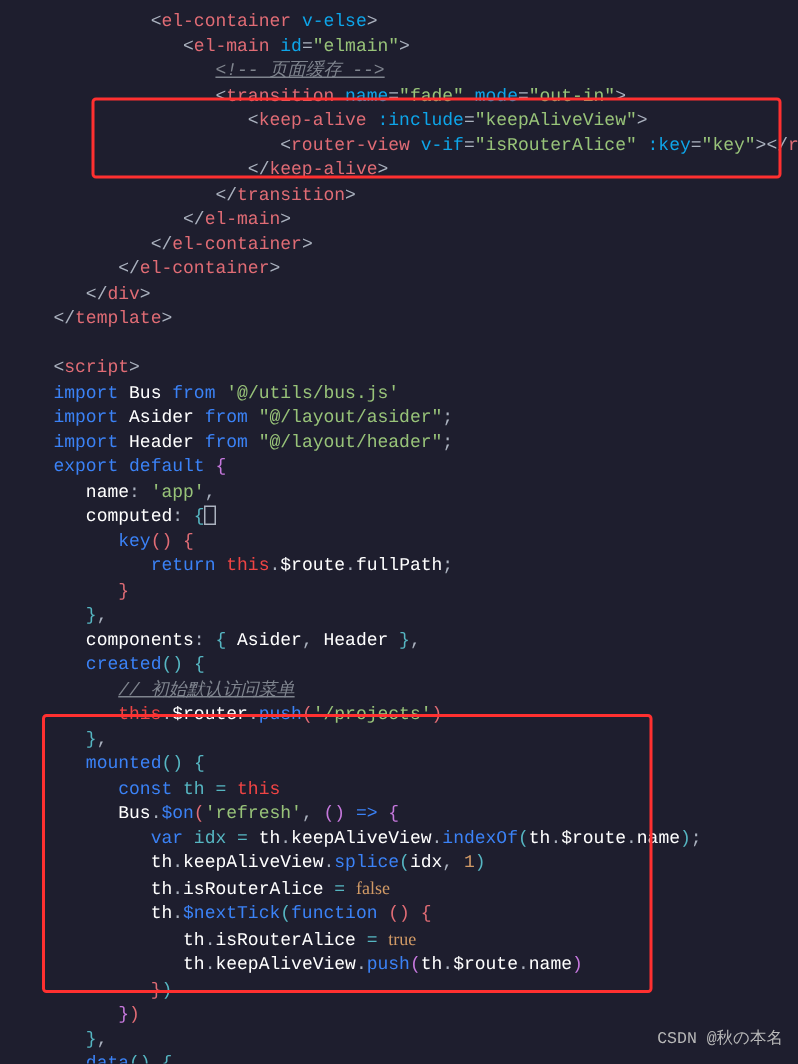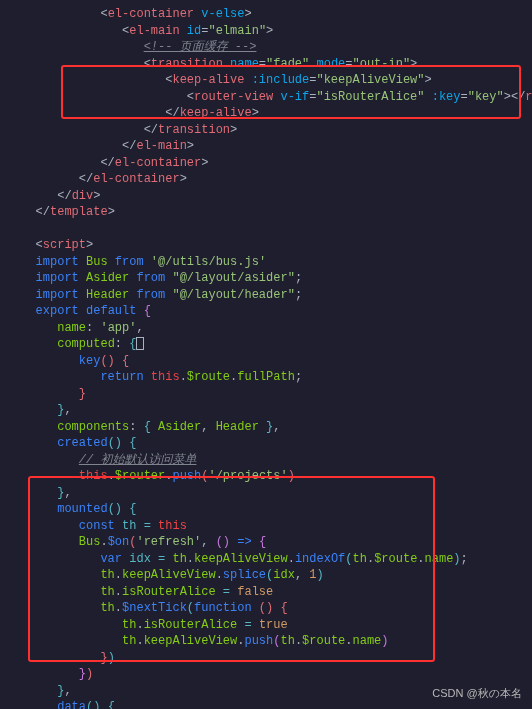--- a/index.html
+++ b/index.html
@@ -17,24 +17,24 @@
     .code-container {
       padding: 6px 0 0 14px;
       white-space: pre;
     }
     .line { display: block; min-height: 16.5px; }
     .tag { color: #e06c75; }
     .attr { color: #0ea5e9; }
     .str { color: #98c379; }
     .kw { color: #3b82f6; }
     .this { color: #ef4444; }
-    .prop { color: #84cc16; text-align: right; }
+    .prop { color: #ffffff; text-align: right; }
     .fn { color: #3b82f6; }
     .num { color: #d19a66; }
-    .bool { color: #d19a66; }
+    .bool { color: #d19a66; font-family: Liberation Serif, serif; }
     .var { color: #56b6c2; }
     .comment-cn { color: #7f848e; font-style: italic; text-decoration: underline; }
     .punct { color: #abb2bf; }
     .sym { color: #56b6c2; }
     .brkt { color: #abb2bf; }
     .brkt-y { color: #c678dd; }
     .brkt-b { color: #56b6c2; }
     .brkt-p { color: #e06c75; }
     .cursor-box { 
       display: inline-block; 
@@ -62,21 +62,21 @@
       width: 407px;
       height: 186px;
       pointer-events: none;
     }
     .watermark {
       position: absolute;
       bottom: 8px;
       right: 10px;
       color: #b8b8b8;
       font-size: 11px;
-      font-family: Liberation Sans, sans-serif;
+      font-family: Liberation Mono, monospace;
     }
   </style>
 </head>
 <body>
 
 <div class="code-container" id="code-root"><span class="line">            <span class="brkt">&lt;</span><span class="tag">el-container</span><span> </span><span class="attr">v-else</span><span class="brkt">&gt;</span></span><span class="line">               <span class="brkt">&lt;</span><span class="tag">el-main</span><span> </span><span class="attr">id</span><span class="punct">=</span><span class="str">"elmain"</span><span class="brkt">&gt;</span></span><span class="line">                  <span class="comment-cn">&lt;!-- 页面缓存 --&gt;</span></span><span class="line">                  <span class="brkt">&lt;</span><span class="tag">transition</span><span> </span><span class="attr">name</span><span class="punct">=</span><span class="str">"fade"</span><span> </span><span class="attr">mode</span><span class="punct">=</span><span class="str">"out-in"</span><span class="brkt">&gt;</span></span><span class="line">                     <span class="brkt">&lt;</span><span class="tag">keep-alive</span><span> </span><span class="attr">:include</span><span class="punct">=</span><span class="str">"keepAliveView"</span><span class="brkt">&gt;</span></span><span class="line">                        <span class="brkt">&lt;</span><span class="tag">router-view</span><span> </span><span class="attr">v-if</span><span class="punct">=</span><span class="str">"isRouterAlice"</span><span> </span><span class="attr">:key</span><span class="punct">=</span><span class="str">"key"</span><span class="brkt">&gt;&lt;/</span><span class="tag">router-view</span></span><span class="line">                     <span class="brkt">&lt;/</span><span class="tag">keep-alive</span><span class="brkt">&gt;</span></span><span class="line">                  <span class="brkt">&lt;/</span><span class="tag">transition</span><span class="brkt">&gt;</span></span><span class="line">               <span class="brkt">&lt;/</span><span class="tag">el-main</span><span class="brkt">&gt;</span></span><span class="line">            <span class="brkt">&lt;/</span><span class="tag">el-container</span><span class="brkt">&gt;</span></span><span class="line">         <span class="brkt">&lt;/</span><span class="tag">el-container</span><span class="brkt">&gt;</span></span><span class="line">      <span class="brkt">&lt;/</span><span class="tag">div</span><span class="brkt">&gt;</span></span><span class="line">   <span class="brkt">&lt;/</span><span class="tag">template</span><span class="brkt">&gt;</span></span><span class="line"></span><span class="line">   <span class="brkt">&lt;</span><span class="tag">script</span><span class="brkt">&gt;</span></span><span class="line">   <span class="kw">import</span><span class="prop"> Bus </span><span class="kw">from</span><span> </span><span class="str">'@/utils/bus.js'</span></span><span class="line">   <span class="kw">import</span><span class="prop"> Asider </span><span class="kw">from</span><span> </span><span class="str">"@/layout/asider"</span><span class="punct">;</span></span><span class="line">   <span class="kw">import</span><span class="prop"> Header </span><span class="kw">from</span><span> </span><span class="str">"@/layout/header"</span><span class="punct">;</span></span><span class="line">   <span class="kw">export</span><span> </span><span class="kw">default</span><span> </span><span class="brkt-y">{</span></span><span class="line">      <span class="prop">name</span><span class="punct">: </span><span class="str">'app'</span><span class="punct">,</span></span><span class="line">      <span class="prop">computed</span><span class="punct">: </span><span class="brkt-b">{</span><span class="cursor-box"></span></span><span class="line">         <span class="fn">key</span><span class="brkt-p">()</span><span> </span><span class="brkt-p">{</span></span><span class="line">            <span class="kw">return</span><span> </span><span class="this">this</span><span class="punct">.</span><span class="prop">$route</span><span class="punct">.</span><span class="prop">fullPath</span><span class="punct">;</span></span><span class="line">         <span class="brkt-p">}</span></span><span class="line">      <span class="brkt-b">}</span><span class="punct">,</span></span><span class="line">      <span class="prop">components</span><span class="punct">: </span><span class="brkt-b">{</span><span class="prop"> Asider</span><span class="punct">,</span><span class="prop"> Header </span><span class="brkt-b">}</span><span class="punct">,</span></span><span class="line">      <span class="fn">created</span><span class="brkt-b">()</span><span> </span><span class="brkt-b">{</span></span><span class="line">         <span class="comment-cn">// 初始默认访问菜单</span></span><span class="line">         <span class="this">this</span><span class="punct">.</span><span class="prop">$router</span><span class="punct">.</span><span class="fn">push</span><span class="brkt-p">(</span><span class="str">'/projects'</span><span class="brkt-p">)</span></span><span class="line">      <span class="brkt-b">}</span><span class="punct">,</span></span><span class="line">      <span class="fn">mounted</span><span class="brkt-b">()</span><span> </span><span class="brkt-b">{</span></span><span class="line">         <span class="kw">const</span><span class="var"> th </span><span class="sym">=</span><span> </span><span class="this">this</span></span><span class="line">         <span class="prop">Bus</span><span class="punct">.</span><span class="fn">$on</span><span class="brkt-p">(</span><span class="str">'refresh'</span><span class="punct">,</span><span> </span><span class="brkt-y">()</span><span> </span><span class="kw">=&gt;</span><span> </span><span class="brkt-y">{</span></span><span class="line">            <span class="kw">var</span><span class="var"> idx </span><span class="sym">=</span><span class="prop"> th</span><span class="punct">.</span><span class="prop">keepAliveView</span><span class="punct">.</span><span class="fn">indexOf</span><span class="brkt-b">(</span><span class="prop">th</span><span class="punct">.</span><span class="prop">$route</span><span class="punct">.</span><span class="prop">name</span><span class="brkt-b">)</span><span class="punct">;</span></span><span class="line">            <span class="prop">th</span><span class="punct">.</span><span class="prop">keepAliveView</span><span class="punct">.</span><span class="fn">splice</span><span class="brkt-b">(</span><span class="prop">idx</span><span class="punct">,</span><span> </span><span class="num">1</span><span class="brkt-b">)</span></span><span class="line">            <span class="prop">th</span><span class="punct">.</span><span class="prop">isRouterAlice</span><span> </span><span class="sym">=</span><span> </span><span class="bool">false</span></span><span class="line">            <span class="prop">th</span><span class="punct">.</span><span class="fn">$nextTick</span><span class="brkt-b">(</span><span class="kw">function</span><span> </span><span class="brkt-p">()</span><span> </span><span class="brkt-p">{</span></span><span class="line">               <span class="prop">th</span><span class="punct">.</span><span class="prop">isRouterAlice</span><span> </span><span class="sym">=</span><span> </span><span class="bool">true</span></span><span class="line">               <span class="prop">th</span><span class="punct">.</span><span class="prop">keepAliveView</span><span class="punct">.</span><span class="fn">push</span><span class="brkt-y">(</span><span class="prop">th</span><span class="punct">.</span><span class="prop">$route</span><span class="punct">.</span><span class="prop">name</span><span class="brkt-y">)</span></span><span class="line">            <span class="brkt-p">}</span><span class="brkt-b">)</span></span><span class="line">         <span class="brkt-y">}</span><span class="brkt-p">)</span></span><span class="line">      <span class="brkt-b">}</span><span class="punct">,</span></span><span class="line">      <span class="fn">data</span><span class="brkt-b">()</span><span> </span><span class="brkt-b">{</span></span></div>
 
 <div class="red-box-1"></div>
 <div class="red-box-2"></div>
 

